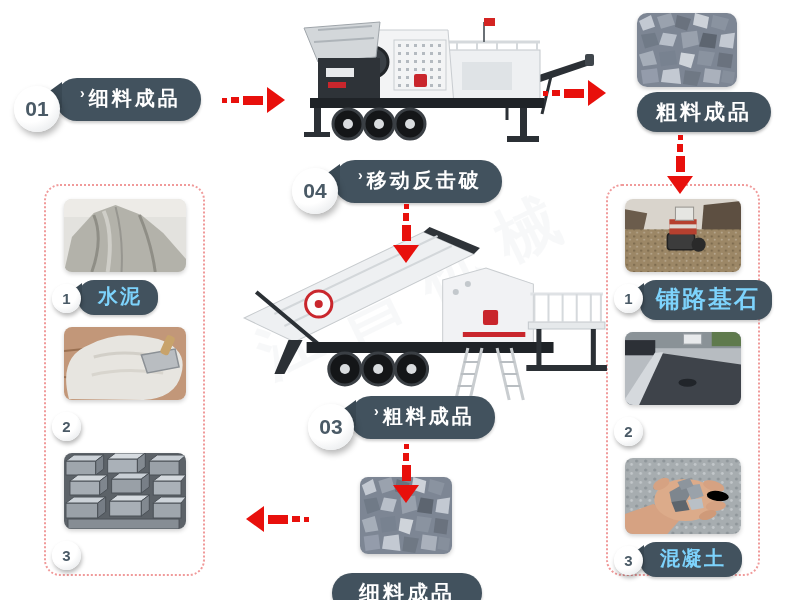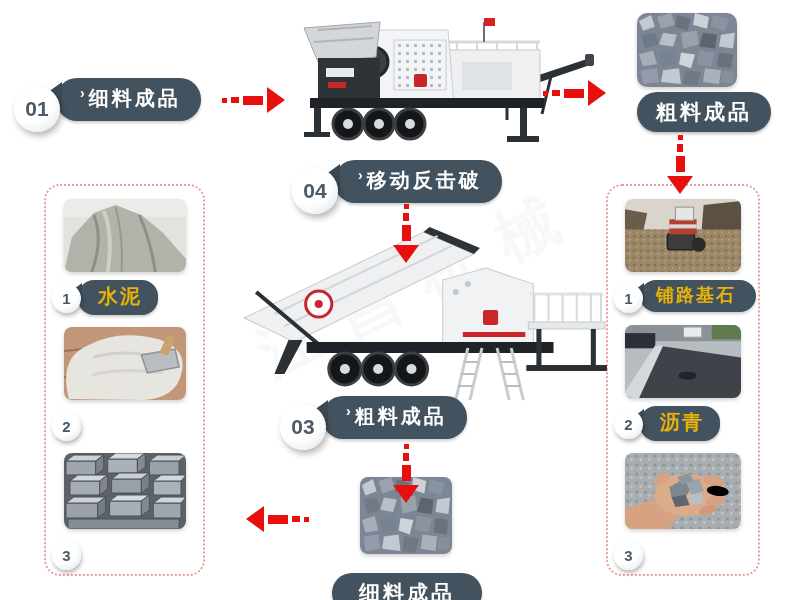--- a/index.html
+++ b/index.html
@@ -36,21 +36,21 @@
   
   .mini-tag{display:flex;align-items:flex-start;align-self:flex-start;margin:8px 0 12px 6px;}
   .mini-circle{
     width:29px;height:29px;border-radius:50%;
     background:radial-gradient(circle at 35% 28%,#ffffff 52%,#dfe2e5 100%);
     box-shadow:1px 3px 4px rgba(0,0,0,0.28);
     display:flex;align-items:center;justify-content:center;
     font-size:15px;font-weight:bold;color:#4a5a66;z-index:2;margin-top:4px;
   }
   .mini-pill{
-    position:relative;margin-left:-3px;background:#42525e;color:#eab308;
+    position:relative;margin-left:-3px;background:#42525e;color:#7dd3fc;
     border-radius:16px;padding:3px 16px 5px 20px;font-size:20px;font-weight:bold;
     letter-spacing:2px;white-space:nowrap;box-shadow:0 2px 3px rgba(0,0,0,0.2);
   }
   .mini-pill::before{
     content:"";position:absolute;left:-12px;top:3px;width:16px;height:20px;
     background:#3a4954;clip-path:polygon(0 60%,100% 0,100% 100%);
   }
   
   .out-pill{
     position:absolute;background:#42525e;color:#fff;border-radius:21px;
@@ -391,21 +391,21 @@
       <i class="shaft-v"></i>
       <i class="head-down"></i>
   </div>
 
   <div class="machine" style="left:226px;top:222px;width:388px;height:185px;">
     <svg viewBox="0 0 385 185" preserveAspectRatio="none">
         <use href="#impactcrusher"></use>
       </svg>
   </div>
 
-  <div class="step-tag" style="left:280px;top:396px;">
+  <div class="step-tag" style="left:308px;top:396px;">
     <div class="step-circle">03</div>
     <div class="step-pill">
       <span class="chev">›</span>
       <span>粗料成品</span>
     </div>
   </div>
 
   <div class="arrow v" style="left:393px;top:444px;">
     <i class="d1v"></i>
       <i class="d2v"></i>
@@ -456,34 +456,34 @@
   </div>
 
   <div class="box right" style="left:606px;top:184px;width:154px;height:392px;">
     <div class="photo">
       <svg viewBox="0 0 115 72" preserveAspectRatio="none">
           <use href="#roller"></use>
         </svg>
     </div>
     <div class="mini-tag">
       <div class="mini-circle">1</div>
-      <div class="mini-pill" style="font-size:18px;padding-left:16px;padding-right:20px;">铺路基石</div>
+      <div class="mini-pill" style="font-size:24px;padding-left:16px;padding-right:12px;">铺路基石</div>
     </div>
     <div class="photo">
       <svg viewBox="0 0 115 72" preserveAspectRatio="none">
           <use href="#asphalt"></use>
         </svg>
     </div>
     <div class="mini-tag">
       <div class="mini-circle">2</div>
-      <div class="mini-pill">沥青</div>
     </div>
     <div class="photo" style="height:76px;">
       <svg viewBox="0 0 115 76" preserveAspectRatio="none">
           <use href="#hand"></use>
         </svg>
     </div>
     <div class="mini-tag">
       <div class="mini-circle">3</div>
+      <div class="mini-pill">混凝土</div>
     </div>
   </div>
 
 </div>
 
 </body></html>

